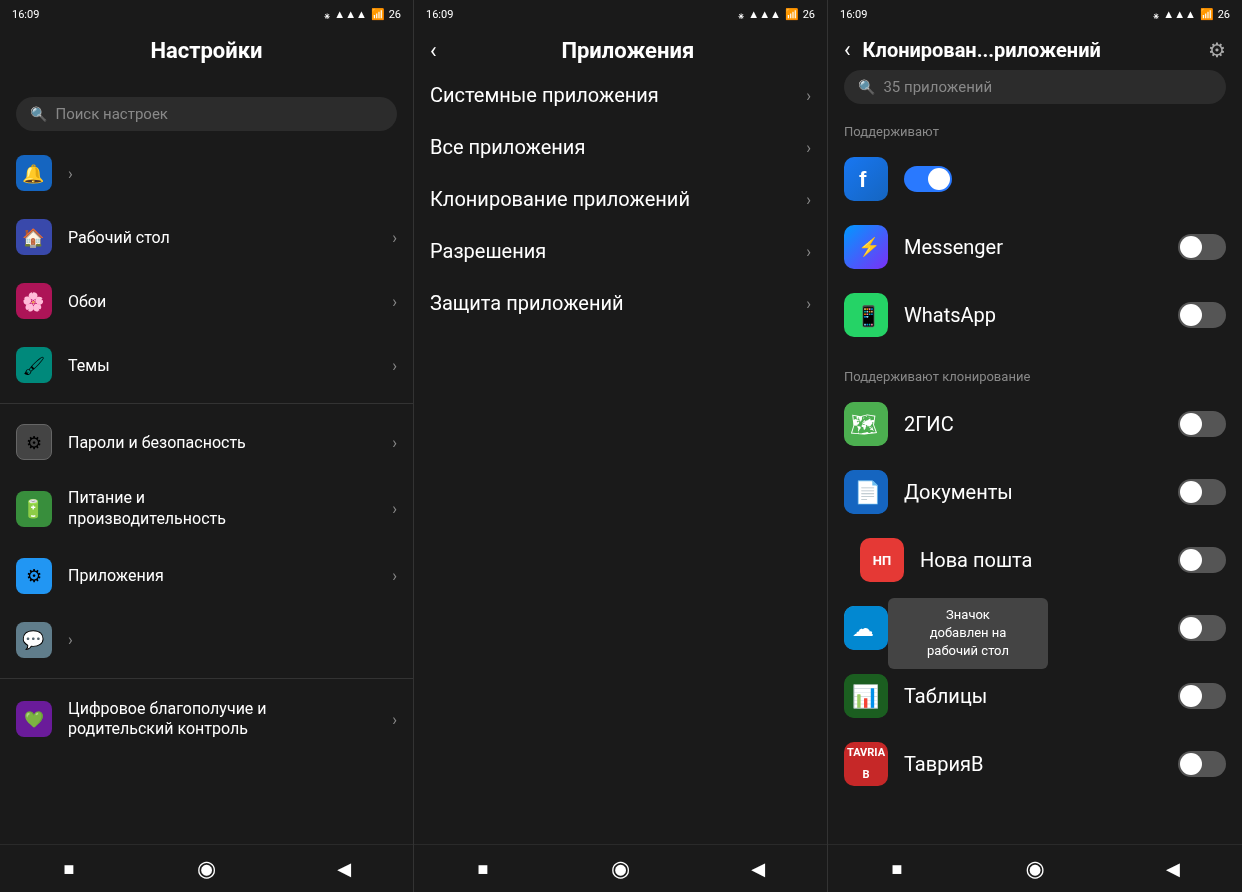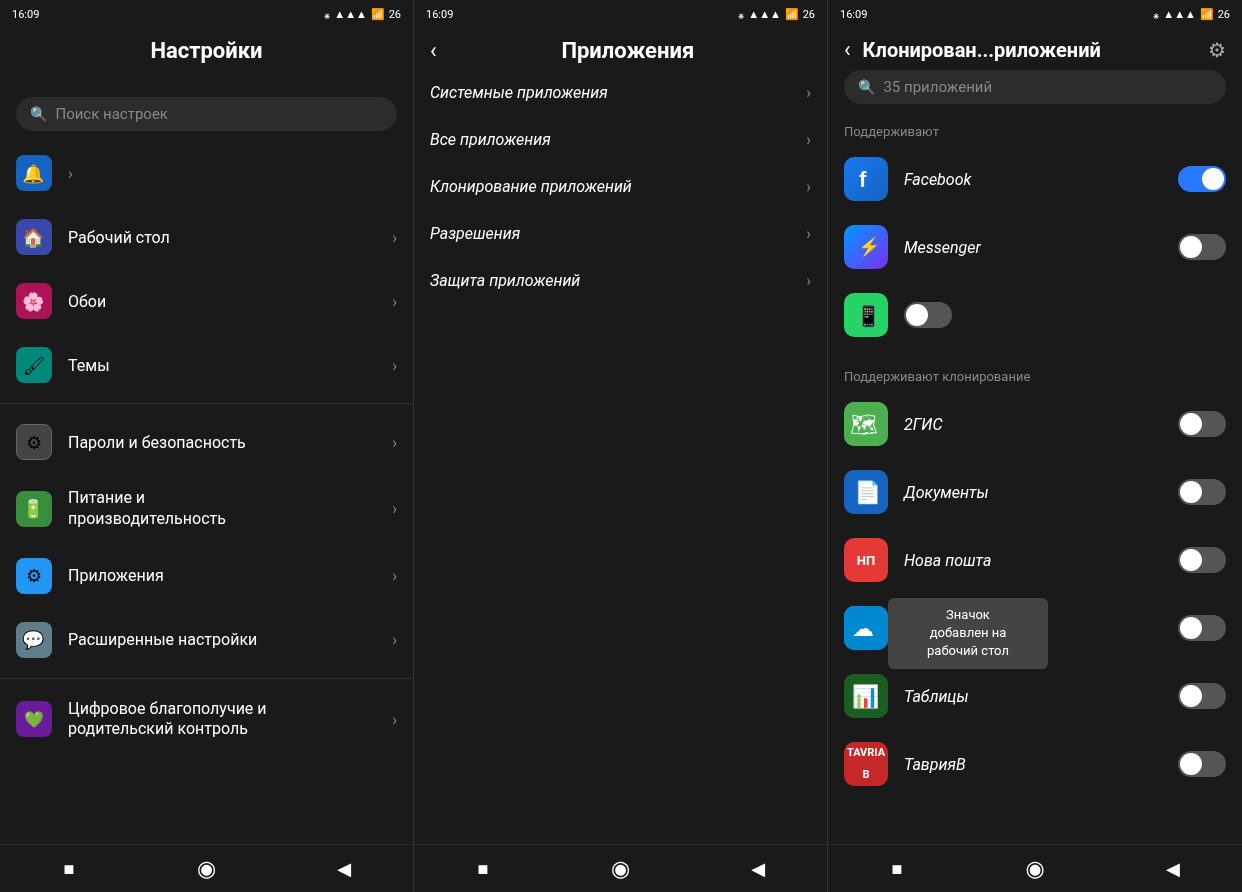--- a/index.html
+++ b/index.html
@@ -160,23 +160,22 @@
       margin-right: 16px;
       flex-shrink: 0;
       display: flex;
       align-items: center;
       justify-content: center;
       font-size: 22px;
       overflow: hidden;
     }
     .app-name {
       flex: 1;
-      font-size: 16px;
-      color: #fff;
-      font-style: italic;
+      font-size: 20px;
+      color: #fff;
     }
 
     
     .toggle {
       width: 48px;
       height: 26px;
       border-radius: 13px;
       position: relative;
       flex-shrink: 0;
     }
@@ -268,20 +267,21 @@
     .docs-icon {
       background: #1565c0;
       color: white;
       font-size: 18px;
     }
     .novaposhta-icon {
       background: #e53935;
       color: white;
       font-size: 14px;
       font-weight: bold;
+      margin-left: 16px;
     }
     .cloudy-icon {
       background: linear-gradient(135deg, #29b6f6, #1565c0);
       color: white;
       font-size: 20px;
     }
     .sheets-icon {
       background: #1b5e20;
       color: white;
       font-size: 18px;
@@ -360,21 +360,20 @@
       <span class="item-text-multi">Питание и<br>производительность</span>
       <span class="chevron">›</span>
     </div>
     <div class="settings-item">
       <div class="item-icon icon-gear">⚙</div>
       <span class="item-text">Приложения</span>
       <span class="chevron">›</span>
     </div>
     <div class="settings-item">
       <div class="item-icon icon-chat">💬</div>
-      <span class="item-text">Расширенные настройки</span>
       <span class="chevron">›</span>
     </div>
 
     <div class="divider"></div>
 
     <div class="settings-item">
       <div class="item-icon icon-digital" style="font-size:16px;">💚</div>
       <span class="item-text-multi">Цифровое благополучие и<br>родительский контроль</span>
       <span class="chevron">›</span>
     </div>
@@ -460,21 +459,20 @@
   <div class="scroll-content">
 
     <div class="section-label">Поддерживают</div>
 
     <div class="panel-3-app-row">
       <div class="app-icon facebook-icon">
         <svg width="28" height="28" viewBox="0 0 28 28" fill="none">
           <text x="7" y="22" font-size="22" fill="white" font-family="Arial" font-weight="bold">f</text>
         </svg>
       </div>
-      <span class="app-name">Facebook</span>
       <div class="toggle toggle-on">
         <div class="toggle-knob"></div>
       </div>
     </div>
 
     <div class="panel-3-app-row">
       <div class="app-icon messenger-icon">
         <svg width="28" height="28" viewBox="0 0 28 28">
           <circle cx="14" cy="14" r="12" fill="none"></circle>
           <text x="6" y="20" font-size="18" fill="white" font-family="Arial">⚡</text>
@@ -485,20 +483,21 @@
         <div class="toggle-knob"></div>
       </div>
     </div>
 
     <div class="panel-3-app-row">
       <div class="app-icon whatsapp-icon">
         <svg width="28" height="28" viewBox="0 0 28 28">
           <text x="4" y="22" font-size="20" fill="white">📱</text>
         </svg>
       </div>
+      <span class="app-name">WhatsApp</span>
       <div class="toggle toggle-off">
         <div class="toggle-knob"></div>
       </div>
     </div>
 
     <div style="height:10px;"></div>
 
     <div class="section-label">Поддерживают клонирование</div>
 
     <div class="panel-3-app-row">

